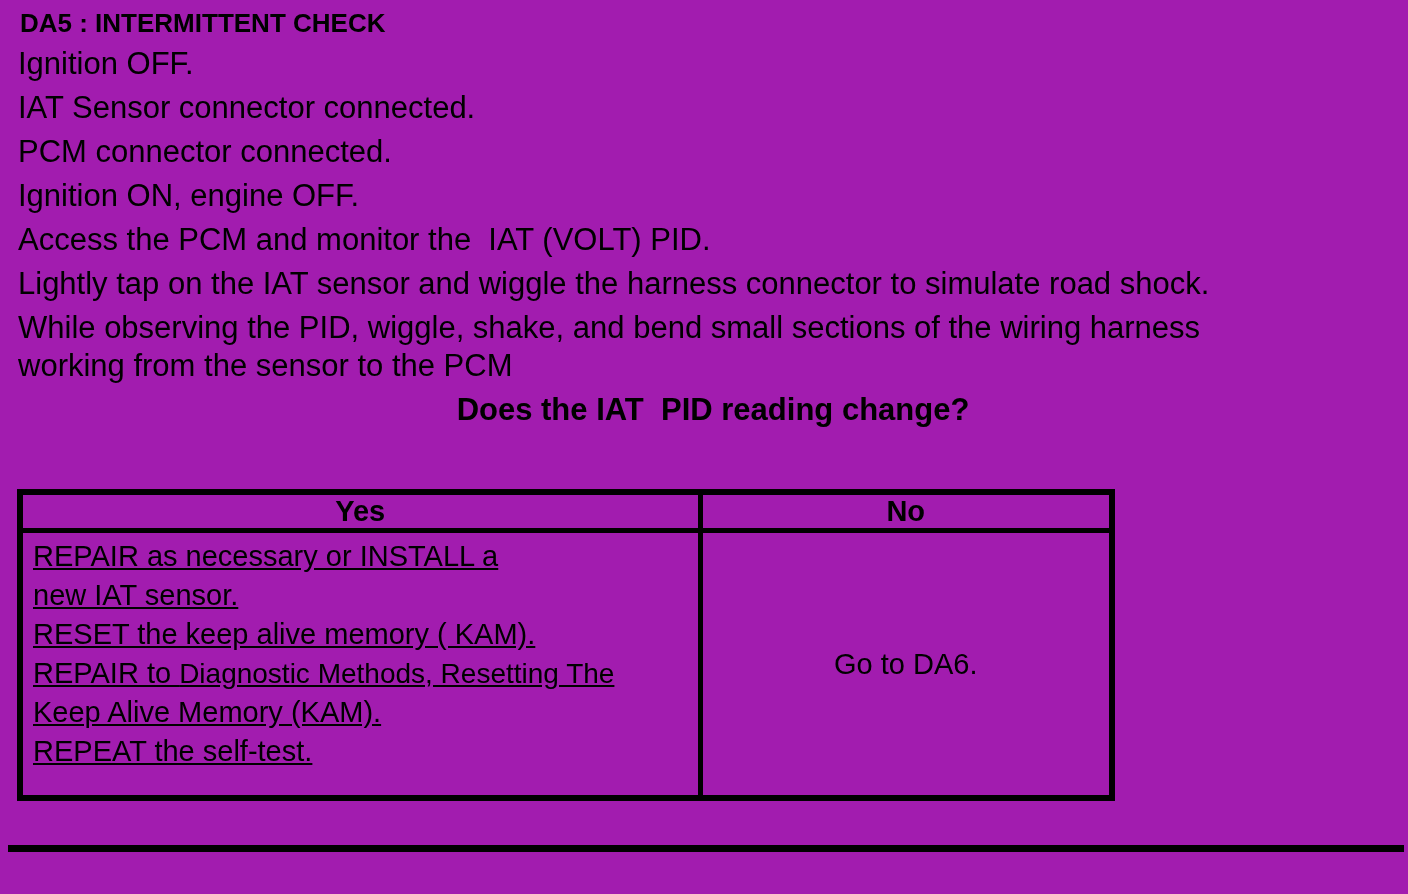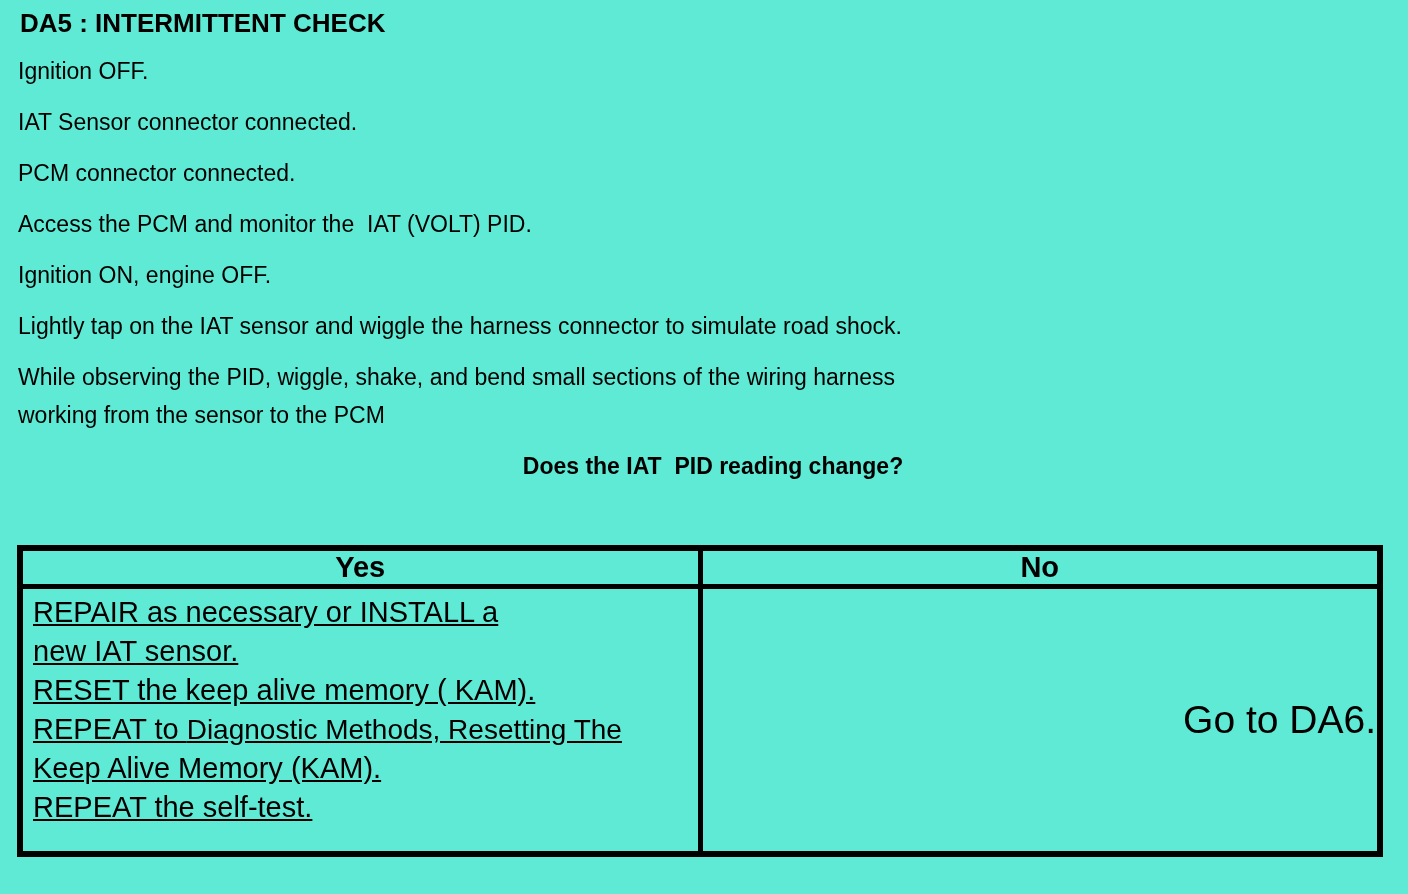--- a/index.html
+++ b/index.html
@@ -7,43 +7,43 @@
     padding: 0;
     background: #ffffff;
     color: #000000;
     font-family: "Liberation Sans", sans-serif;
   }
   .doc {
     position: relative;
     width: 1408px;
     height: 894px;
     overflow: hidden;
-    background: #5eead4;
+    background: #a21caf;
   }
   .title {
     font-size: 26px;
     font-weight: bold;
     margin: 8px 0 0 20px;
     white-space: pre-wrap;
   }
   .step, .question {
-    font-size: 23px;
+    font-size: 31px;
     line-height: 38px;
-    margin: 13px 0 0 18px;
+    margin: 6px 0 0 18px;
     white-space: pre-wrap;
   }
   .question {
     font-weight: bold;
     text-align: center;
   }
   table.result-table {
     border-collapse: collapse;
     table-layout: fixed;
     margin: 60px 0 12px 17px;
-    width: 1366px;
+    width: 1098px;
     border: 6px solid #000;
   }
   table.result-table th,
   table.result-table td {
     border: 5px solid #000;
   }
   table.result-table th {
     font-size: 29px;
     font-weight: bold;
     height: 33px;
@@ -59,45 +59,45 @@
   .yline {
     font-size: 29px;
     line-height: 39px;
     white-space: pre-wrap;
     text-decoration: underline;
   }
   .ref-segment {
     font-size: 28px;
   }
   td.no-cell {
-    text-align: right;
+    text-align: center;
     vertical-align: middle;
-    font-size: 39px;
+    font-size: 29px;
     white-space: pre-wrap;
   }
   .bottom-rule {
     height: 7px;
     background: #000000;
     margin: 44px 0 0 8px;
     width: 1396px;
   }
 </style>
 </head>
 <body>
 
 <div class="doc">
 
   <h1 class="title">DA5 : INTERMITTENT CHECK</h1>
 
   <div class="steps">
     <p class="step">Ignition OFF.</p>
     <p class="step">IAT Sensor connector connected.</p>
     <p class="step">PCM connector connected.</p>
+    <p class="step">Ignition ON, engine OFF.</p>
     <p class="step">Access the PCM and monitor the  IAT (VOLT) PID.</p>
-    <p class="step">Ignition ON, engine OFF.</p>
     <p class="step">Lightly tap on the IAT sensor and wiggle the harness connector to simulate road shock.</p>
     <p class="step">While observing the PID, wiggle, shake, and bend small sections of the wiring harness
 working from the sensor to the PCM</p>
   </div>
 
   <p class="question">Does the IAT  PID reading change?</p>
 
   <table class="result-table">
     <colgroup>
       <col style="width:680px">
@@ -108,21 +108,21 @@
         <th>Yes</th>
         <th>No</th>
       </tr>
     </thead>
     <tbody>
       <tr>
         <td class="yes-cell">
           <div class="yline">REPAIR as necessary or INSTALL a</div>
           <div class="yline">new IAT sensor.</div>
           <div class="yline">RESET the keep alive memory ( KAM).</div>
-          <div class="yline"><span>REPEAT to </span><span class="ref-segment">Diagnostic Methods, Resetting The</span></div>
+          <div class="yline"><span>REPAIR to </span><span class="ref-segment">Diagnostic Methods, Resetting The</span></div>
           <div class="yline">Keep Alive Memory (KAM).</div>
           <div class="yline">REPEAT the self-test.</div>
         </td>
         <td class="no-cell">Go to DA6.</td>
       </tr>
     </tbody>
   </table>
 
   <div class="bottom-rule"></div>
 

